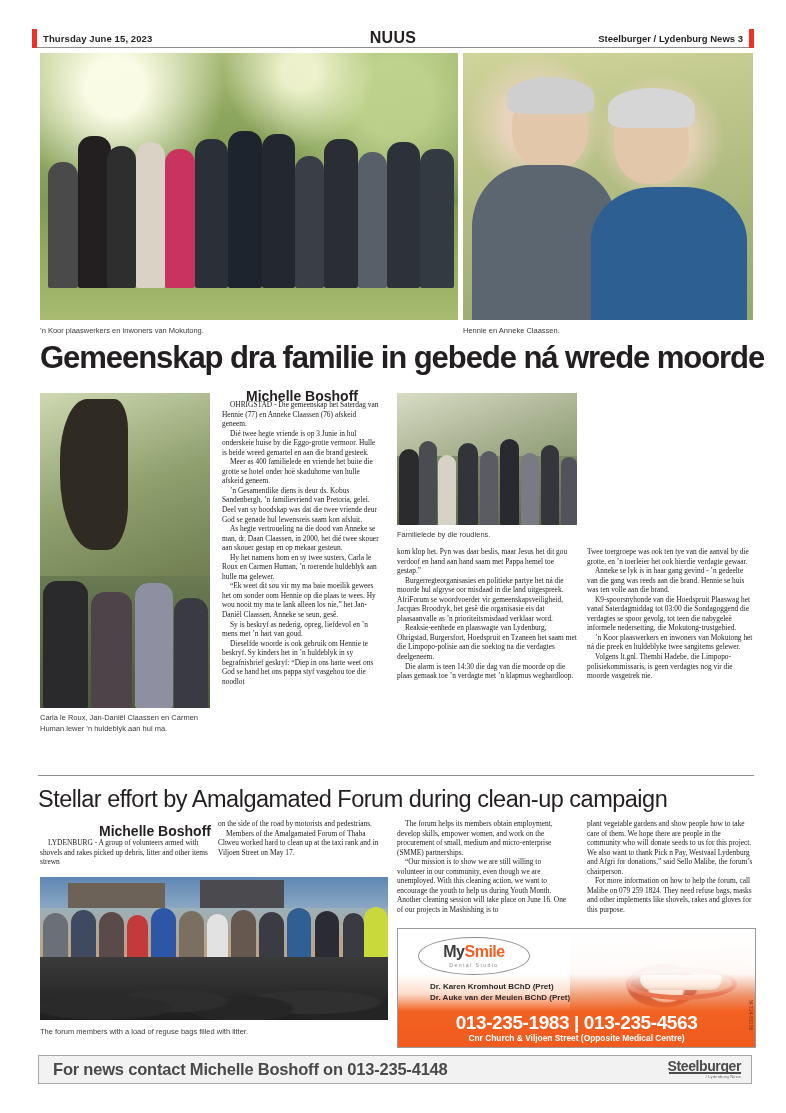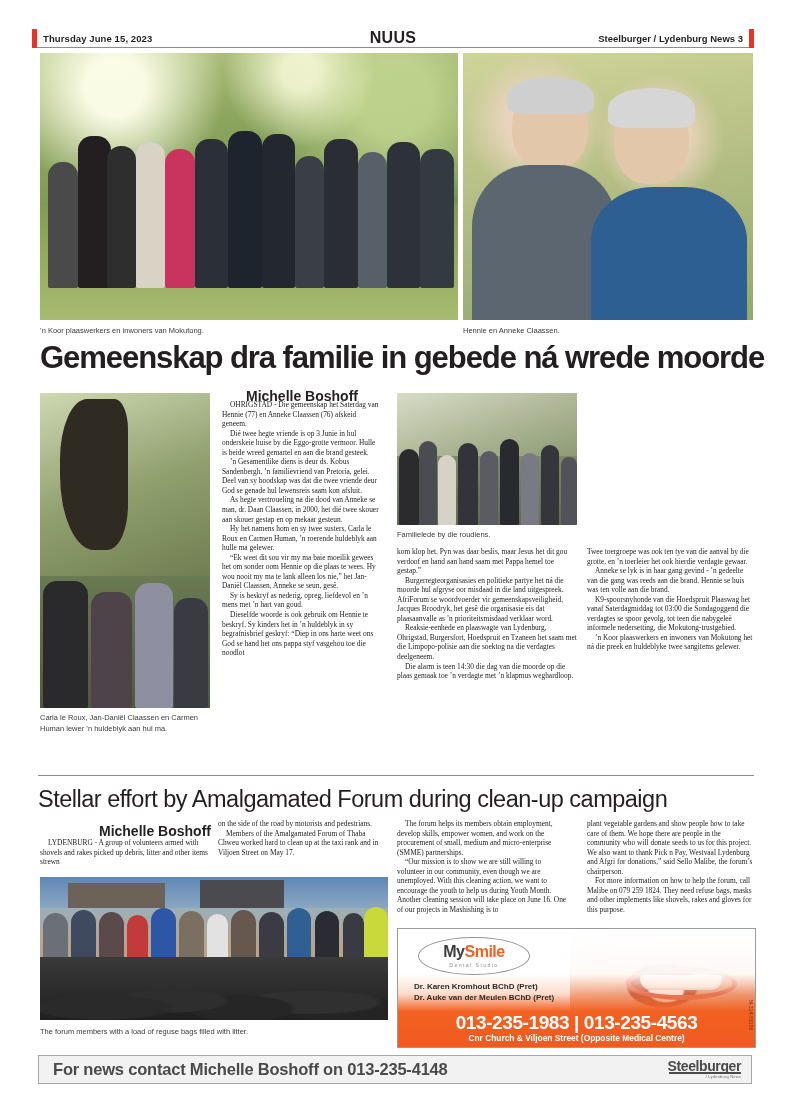--- a/index.html
+++ b/index.html
@@ -258,21 +258,21 @@
   }
   .ad-logo .sub {
     font-family: "Liberation Sans", sans-serif;
     font-size: 5.2px;
     letter-spacing: 1.4px;
     color: #8d8d8d;
     margin-top: 2px;
   }
   .ad-doc {
     position: absolute;
-    left: 16px;
+    left: 32px;
     font-family: "Liberation Sans", sans-serif;
     font-size: 8px;
     font-weight: bold;
     color: #2b2b2b;
     line-height: 11px;
   }
   .ad-phone {
     position: absolute;
     left: 0; right: 0;
     top: 83px;
@@ -426,40 +426,42 @@
       <i style="left:69%; width:10%; height:74%; background:#7a7a84;"></i>
       <i style="left:80%; width:10%; height:82%; background:#35353c;"></i>
       <i style="left:91%; width:9%;  height:70%; background:#52525a;"></i>
     </div>
   </div>
   <div class="caption" style="left:397px; top:529px; width:180px;">Familielede by die roudiens.</div>
 
   <div class="col" style="left:222px; top:400px; width:160px;">
     <p>OHRIGSTAD - Die gemeenskap het Saterdag van Hennie (77) en Anneke Claassen (76) afskeid geneem.</p>
     <p>Dié twee hegte vriende is op 3 Junie in hul onderskeie huise by die Eggo-grotte vermoor. Hulle is beide wreed gemartel en aan die brand gesteek.</p>
+    <p>Meer as 400 familielede en vriende het buite die grotte se hotel onder hoë skaduhome van hulle afskeid geneem.</p>
     <p>’n Gesamentlike diens is deur ds. Kobus Sandenbergh, ’n familievriend van Pretoria, gelei. Deel van sy boodskap was dat die twee vriende deur God se genade hul lewensreis saam kon afsluit.</p>
     <p>As hegte vertroueling na die dood van Anneke se man, dr. Daan Claassen, in 2000, het dié twee skouer aan skouer gestap en op mekaar gesteun.</p>
     <p>Hy het namens hom en sy twee susters, Carla le Roux en Carmen Human, ’n roerende huldeblyk aan hulle ma gelewer.</p>
     <p>“Ek weet dit sou vir my ma baie moeilik gewees het om sonder oom Hennie op die plaas te wees. Hy wou nooit my ma te lank alleen los nie,” het Jan-Daniël Claassen, Anneke se seun, gesê.</p>
     <p>Sy is beskryf as nederig, opreg, liefdevol en ’n mens met ’n hart van goud.</p>
     <p>Dieselfde woorde is ook gebruik om Hennie te beskryf. Sy kinders het in ’n huldeblyk in sy begrafnisbrief geskryf: “Diep in ons harte weet ons God se hand het ons pappa styf vasgehou toe die noodlot</p>
   </div>
 
   <div class="col" style="left:397px; top:547px; width:180px;">
     <p class="noindent">kom klop het. Pyn was daar beslis, maar Jesus het dit gou verdoof en hand aan hand saam met Pappa hemel toe gestap.”</p>
     <p>Burgerregteorganisasies en politieke partye het ná die moorde hul afgryse oor misdaad in die land uitgespreek. AfriForum se woordvoerder vir gemeenskapsveiligheid, Jacques Broodryk, het gesê die organisasie eis dat plaasaanvalle as ’n prioriteitsmisdaad verklaar word.</p>
     <p>Reaksie-eenhede en plaaswagte van Lydenburg, Ohrigstad, Burgersfort, Hoedspruit en Tzaneen het saam met die Limpopo-polisie aan die soektog na die verdagtes deelgeneem.</p>
     <p>Die alarm is teen 14:30 die dag van die moorde op die plaas gemaak toe ’n verdagte met ’n klapmus weghardloop.</p>
   </div>
 
   <div class="col" style="left:587px; top:547px; width:167px;">
     <p class="noindent">Twee toergroepe was ook ten tye van die aanval by die grotte, en ’n toerleier het ook hierdie verdagte gewaar.</p>
     <p>Anneke se lyk is in haar gang gevind - ’n gedeelte van die gang was reeds aan die brand. Hennie se huis was ten volle aan die brand.</p>
     <p>K9-spoorsnyhonde van die Hoedspruit Plaaswag het vanaf Saterdagmiddag tot 03:00 die Sondagoggend die verdagtes se spoor gevolg, tot teen die nabygeleë informele nedersetting, die Mokutong-trustgebied.</p>
     <p>’n Koor plaaswerkers en inwoners van Mokutong het ná die preek en huldeblyke twee sangitems gelewer.</p>
+    <p>Volgens lt.gnl. Thembi Hadebe, die Limpopo-polisiekommissaris, is geen verdagtes nog vir die moorde vasgetrek nie.</p>
   </div>
 
   <div class="divider" style="left:38px; top:775px; width:716px;"></div>
 
   <div class="headline-second">Stellar effort by Amalgamated Forum during clean-up campaign</div>
 
   <div class="byline" style="left:75px; top:823px; width:160px;">Michelle Boshoff</div>
 
   <div class="col" style="left:40px; top:838px; width:168px;">
     <p>LYDENBURG - A group of volunteers armed with shovels and rakes picked up debris, litter and other items strewn</p>

